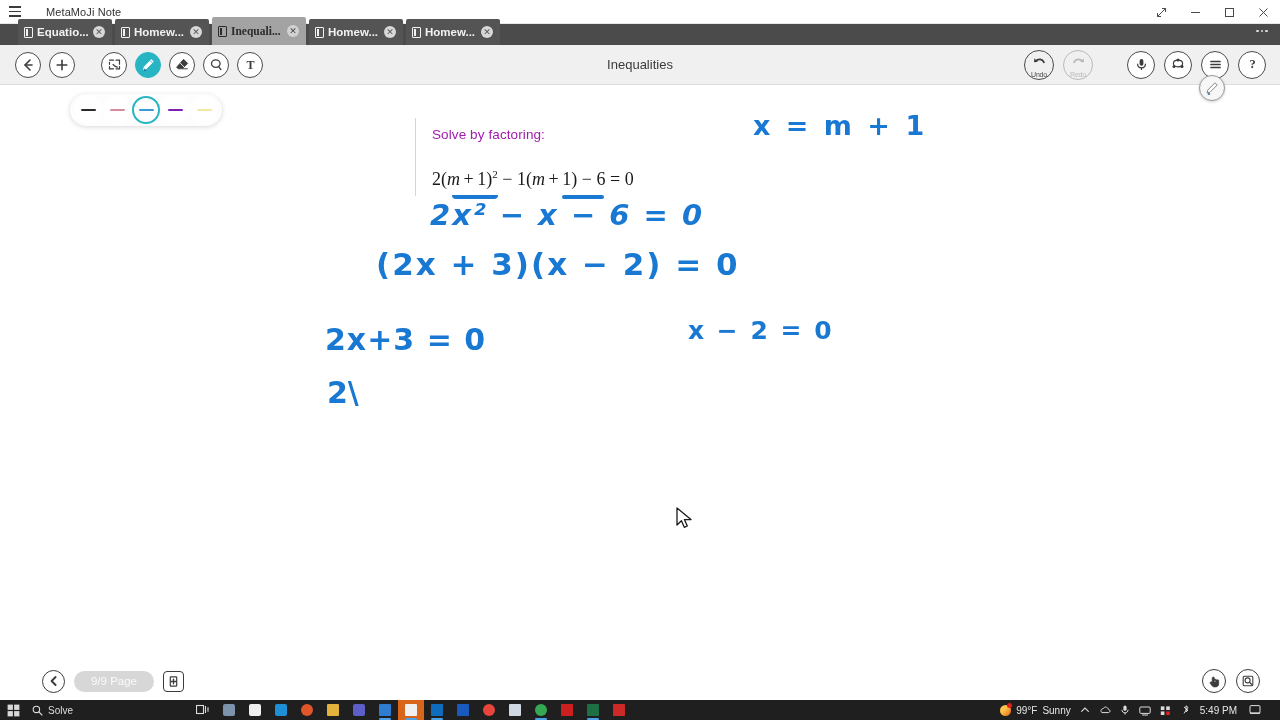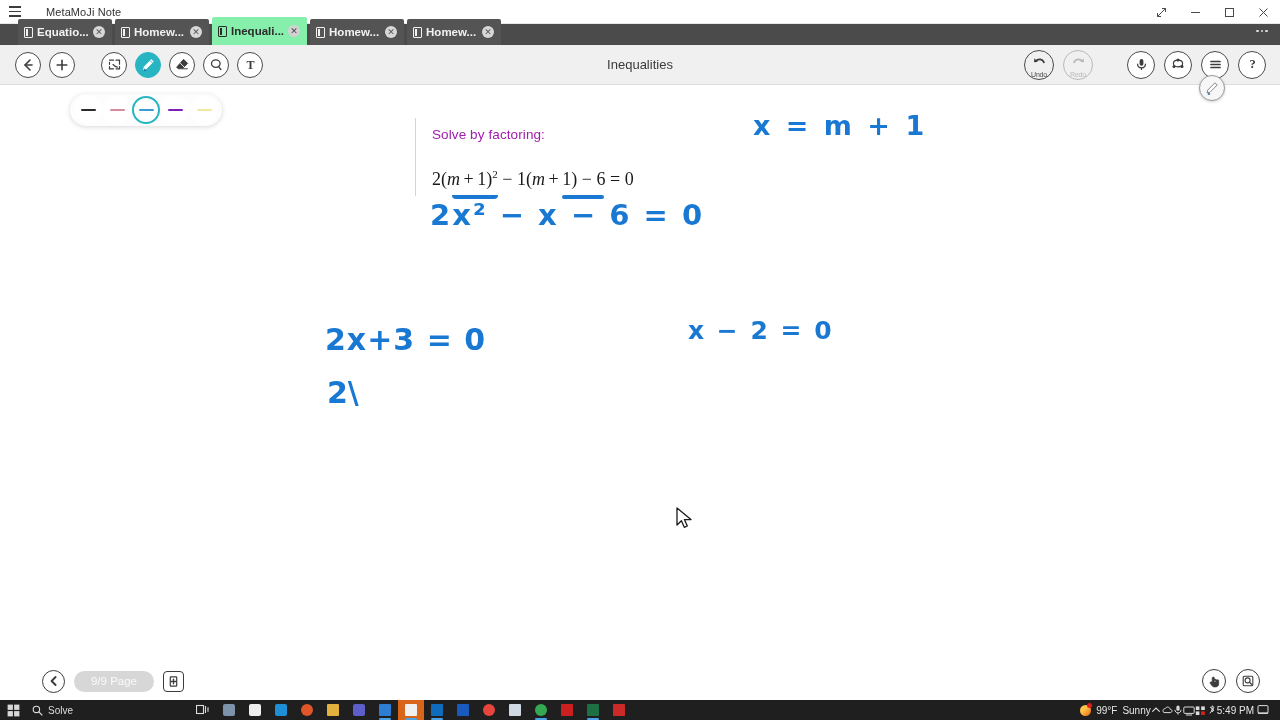--- a/index.html
+++ b/index.html
@@ -28,21 +28,21 @@
     height:21px; background:#4b4b4b; display:flex; align-items:flex-end;
     position:relative; padding-left:18px;
   }
   .tab {
     height:26px; min-width:94px; max-width:112px; margin-right:3px;
     background:#545454; color:#f2f2f2;
     display:flex; align-items:center; gap:4px; padding:0 7px 0 6px;
     font-size:11.5px; font-weight:bold; cursor:pointer; position:relative;
     border-radius:2px 2px 0 0;
   }
-  .tab.active { background:#86efac; color:#2b2b2b; height:28px; }
+  .tab.active { background:#a3a3a3; color:#2b2b2b; height:28px;font-family:Liberation Serif, serif; }
   .tab .tabicon {
     width:9px; height:11px; border:1.2px solid currentColor; border-radius:1px;
     flex:none; position:relative;
   }
   .tab .tabicon::before {
     content:""; position:absolute; left:1px; top:1px; bottom:1px; width:1.6px;
     background:currentColor;
   }
   .tab .tablabel { flex:1; overflow:hidden; white-space:nowrap; text-overflow:clip; }
   .tab .tabclose {
@@ -166,21 +166,21 @@
   .tbi {
     width:26px; height:20px; display:flex; align-items:center; justify-content:center;
     cursor:pointer; position:relative;
   }
   .tbi .sq { width:12px; height:12px; border-radius:2px; display:block; }
   .tbi.act { background:#d9651a; }
   .tbi.run::after {
     content:""; position:absolute; bottom:0; left:7px; width:12px; height:2px;
     background:#4aa3e8; border-radius:1px;
   }
-  #tray { margin-left:auto; display:flex; align-items:center; gap:0; padding-right:8px; }
+  #tray { margin-left:auto; display:flex; align-items:center; gap:9px; padding-right:16px; }
   .trayi { display:flex; align-items:center; cursor:pointer; }
   #weather { display:flex; align-items:center; gap:5px; cursor:pointer; }
   #weather .sun {
     width:11px; height:11px; border-radius:50%;
     background:linear-gradient(135deg,#ffc24a 40%,#e8620c 100%);
     position:relative;
   }
   #weather .sun::after {
     content:""; position:absolute; right:-1px; top:-2px; width:5px; height:5px;
     border-radius:50%; background:#e01f1f;
@@ -387,22 +387,23 @@
 
   <div id="printed-eq">
     2(<span class="v">m</span> + 1)<sup>2</sup> − 1(<span class="v">m</span> + 1) − 6 = 0
   </div>
 
   <div class="ink-underline" style="left:452px; top:101px; width:46px; border-radius:0 0 8px 8px; height:4px;"></div>
   <div class="ink-underline" style="left:562px; top:101px; width:42px; height:4px;"></div>
 
   <div class="ink" style="left:715px; top:16px; font-size:27px; letter-spacing:3px;margin-left:38px;">x = m + 1</div>
 
-  <div class="ink" style="left:430px; top:104px; font-size:29px; letter-spacing:2px;">2x² − x − 6 = 0</div>
-
+  <div class="ink" style="left:430px; top:104px; font-size:29px; letter-spacing:2px;font-style:italic;">2x² − x − 6 = 0</div>
+
+  <div class="ink" style="left:376px; top:152px; font-size:31px; letter-spacing:2px;">(2x + 3)(x − 2) = 0</div>
 
   <div class="ink" style="left:325px; top:228px; font-size:30px; letter-spacing:1px;">2x+3 = 0</div>
 
   <div class="ink" style="left:688px; top:222px; font-size:25px; letter-spacing:2px;">x − 2 = 0</div>
 
   <div class="ink" style="left:327px; top:281px; font-size:30px;">2\</div>
 
   <div id="cursor">
     <svg width="17" height="23" viewBox="0 0 17 23">
       <path d="M1 1l0 17 4.4-4.3 2.9 6.6 3-1.3-2.9-6.4H15z" fill="#ffffff" stroke="#1a1a1a" stroke-width="1.3" stroke-linejoin="round"></path>

